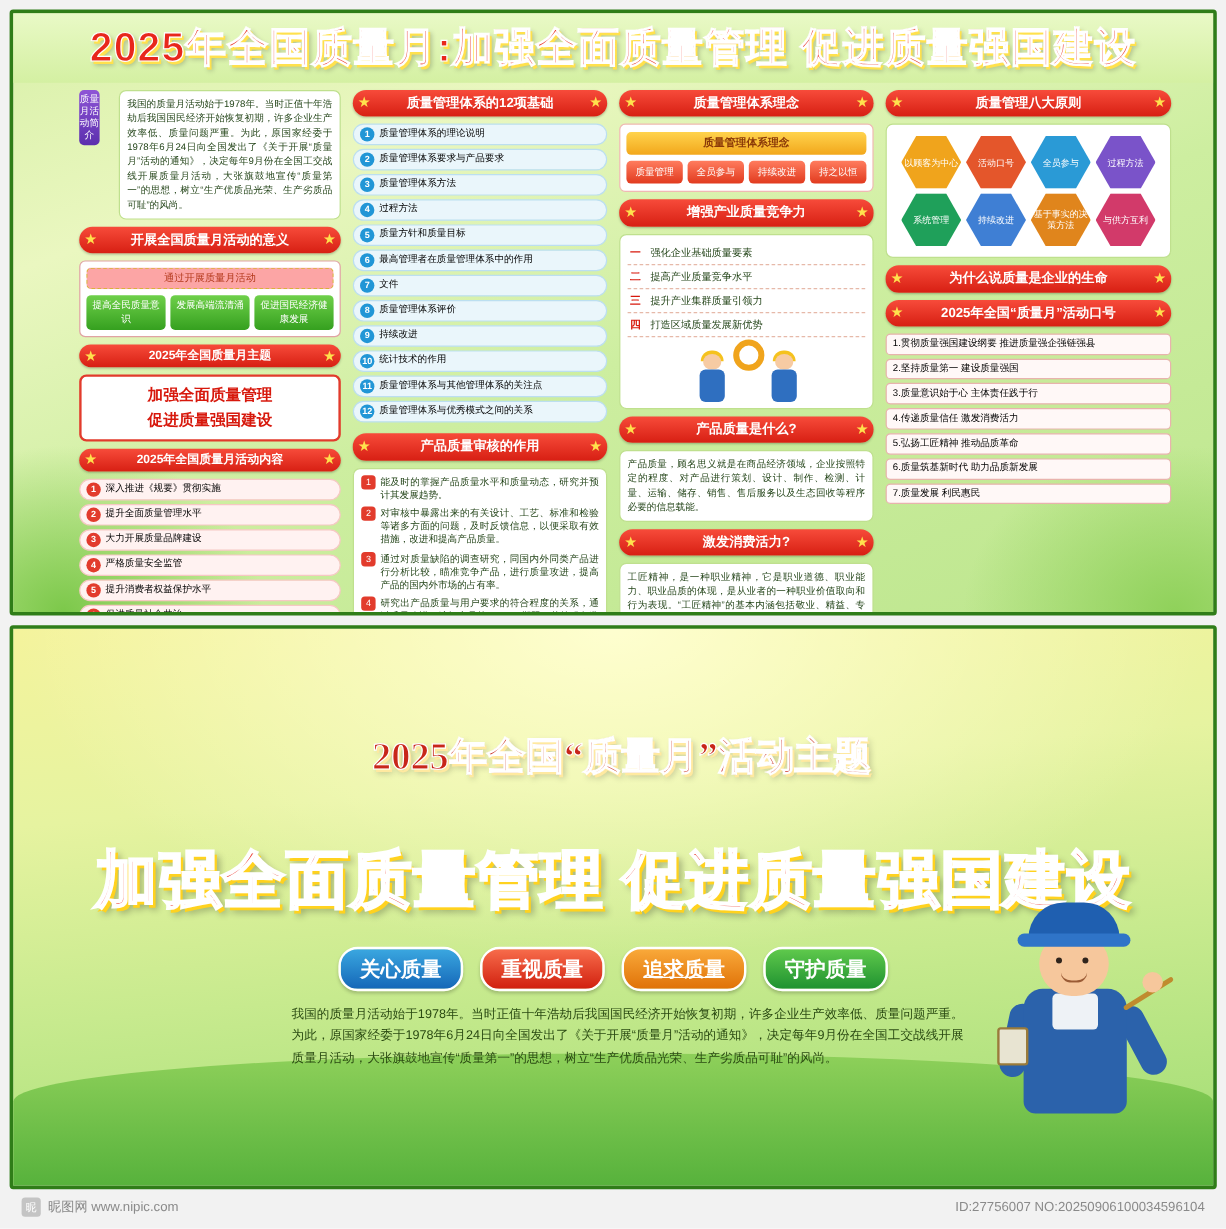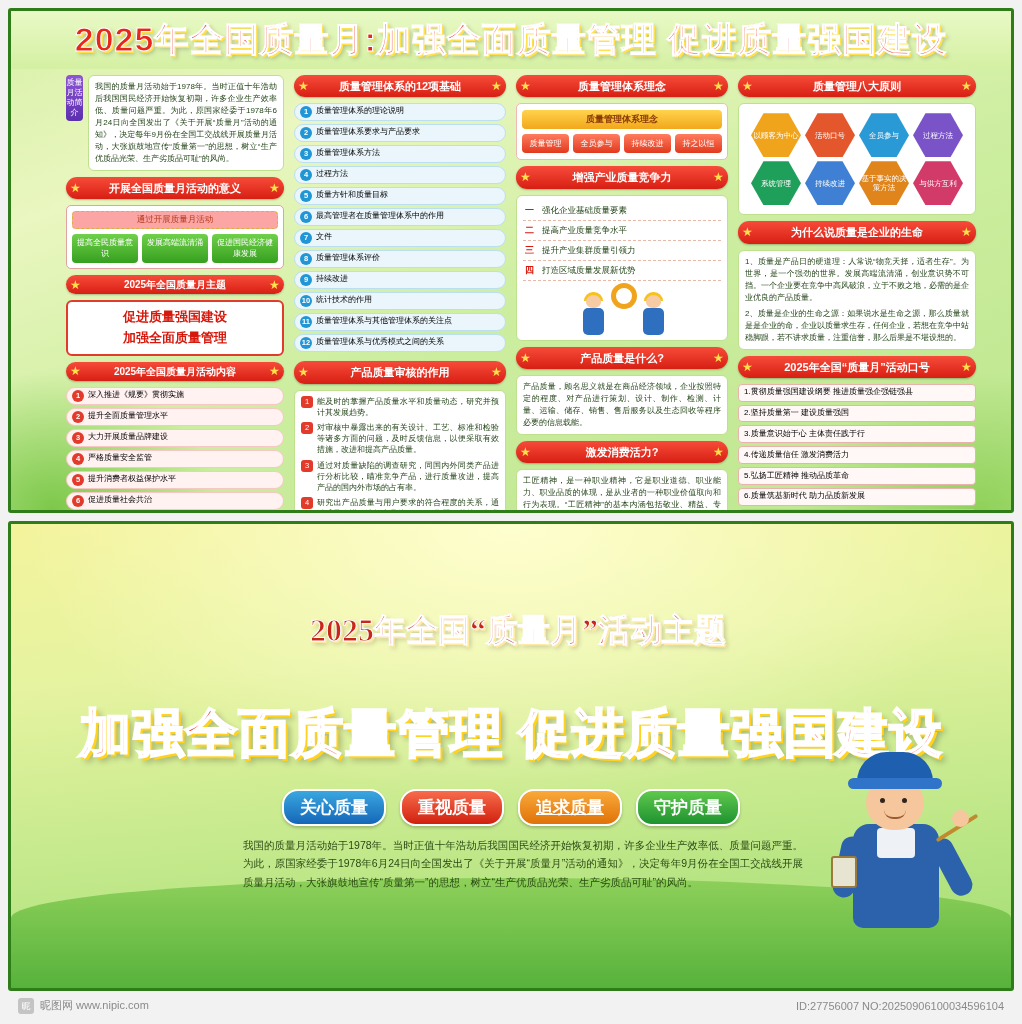--- a/index.html
+++ b/index.html
@@ -63,21 +63,21 @@
   }
   .star.l { left:3px; } .star.r { right:3px; }
 
   .card {
     background:rgba(255,255,255,.92);
     border:1px solid #bfe08e; border-radius:6px;
     padding:5px 6px; font-size:8.5px; color:#1d3f12; line-height:1.45;
   }
   .card.white { background:#ffffff; }
 
-  .intro-row { display:flex; gap:5px; align-items:flex-start; }
+  .intro-row { display:flex; gap:16px; align-items:flex-start; }
   .vert-badge {
     width:17px; flex:0 0 17px;
     background:linear-gradient(180deg,#8e55d6,#5c2fae);
     color:#fff; border-radius:4px; font-size:8px; text-align:center;
     padding:3px 0; line-height:1.25; letter-spacing:0;
   }
   .intro-text { font-size:8px; line-height:1.5; color:#1d3f12; text-align:justify; }
 
   .numlist { list-style:none; margin:0; padding:0; }
   .numlist li {
@@ -283,22 +283,22 @@
           </div>
         </div>
 
         <div class="ribbon small">
           <span class="star l">★</span>
           <span>2025年全国质量月主题</span>
           <span class="star r">★</span>
         </div>
 
         <div class="theme-box">
+          <div>加强全面质量管理</div>
           <div>促进质量强国建设</div>
-          <div>加强全面质量管理</div>
         </div>
 
         <div class="ribbon small">
           <span class="star l">★</span>
           <span>2025年全国质量月活动内容</span>
           <span class="star r">★</span>
         </div>
 
         <ul class="numlist red">
           <li>
@@ -514,24 +514,20 @@
             <div class="hex h8">与供方互利</div>
           </div>
         </div>
 
         <div class="ribbon">
           <span class="star l">★</span>
           <span>为什么说质量是企业的生命</span>
           <span class="star r">★</span>
         </div>
 
-        <div class="card white">
-          <div class="para">1、质量是产品日的硬道理：人常说“物竞天择，适者生存”。为世界，是一个强劲的世界。发展高端流清涌，创业意识势不可挡。一个企业要在竞争中高风破浪，立于不败之地，必需的是企业优良的产品质量。</div>
-          <div class="para" style="margin-top:4px;">2、质量是企业的生命之源：如果说水是生命之源，那么质量就是是企业的命，企业以质量求生存，任何企业，若想在竞争中站稳脚跟，若不讲求质量，注重信誉，那么后果是不堪设想的。</div>
-        </div>
 
         <div class="ribbon">
           <span class="star l">★</span>
           <span>2025年全国“质量月”活动口号</span>
           <span class="star r">★</span>
         </div>
 
         <ul class="slogan-list">
           <li>1.贯彻质量强国建设纲要 推进质量强企强链强县</li>
           <li>2.坚持质量第一 建设质量强国</li>

